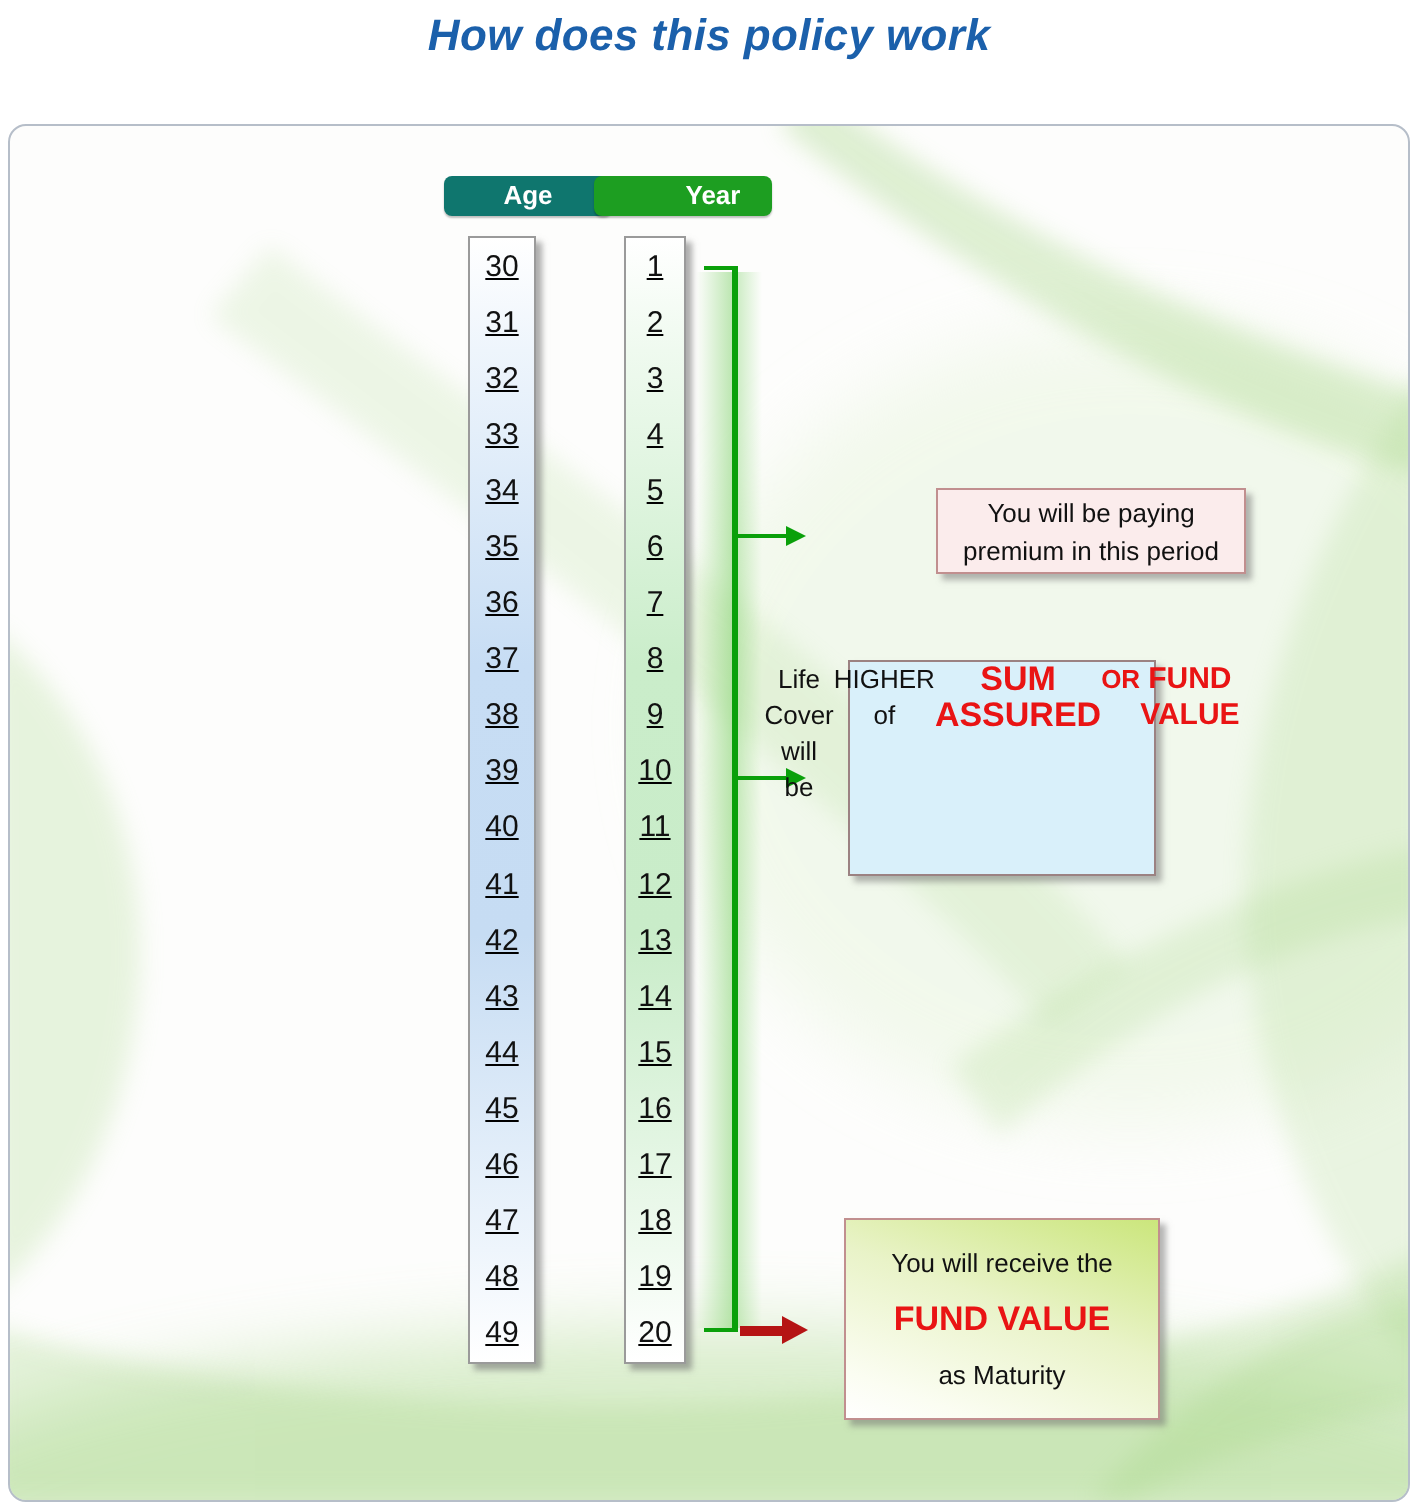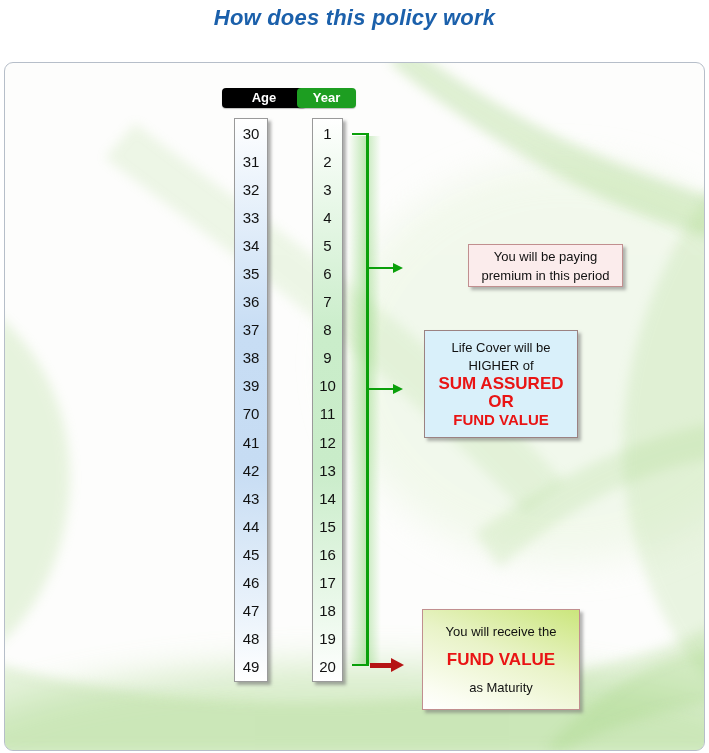--- a/index.html
+++ b/index.html
@@ -24,27 +24,27 @@
     border:1px solid #b6bec9;border-radius:9px;
     background:#fdfdfc;overflow:hidden;
   }
   .panel svg{position:absolute;left:0;top:0;}
   
   .col-header{
     height:20px;border-radius:4px;color:#ffffff;
     font-size:13px;font-weight:bold;text-align:center;line-height:20px;
     box-shadow:0 1px 1px rgba(0,0,0,.25);
   }
-  .age-header{left:222px;top:88px;width:84px;background:#000000;}
-  .year-header{left:297px;top:88px;width:59px;background:#1d9e21;}
+  .age-header{left:222px;top:88px;width:84px;background:#0f766e;}
+  .year-header{left:297px;top:88px;width:59px;background:#1d9e21;padding-left:30px;}
   
   .number-col{
     top:118px;height:562px;border:1px solid #9a9a9a;
     box-shadow:3px 3px 3px rgba(105,105,105,.55);
-    display:flex;flex-direction:column;
+    display:flex;flex-direction:column;text-decoration:underline;
   }
   .age-col{
     left:234px;width:32px;
     background:linear-gradient(180deg,#ffffff 0%,#eef5fc 10%,#c7ddf4 38%,#c6dcf3 62%,#eef5fc 90%,#ffffff 100%);
   }
   .year-col{
     left:312px;width:29px;
     background:linear-gradient(180deg,#ffffff 0%,#effaef 10%,#caedca 38%,#c9ecc9 62%,#effaef 90%,#ffffff 100%);
   }
   .number-col .cell{
@@ -80,33 +80,33 @@
     text-align:center;color:#111;font-size:13px;
   }
   .note-premium{
     left:424px;top:244px;width:153px;height:41px;
     border:1px solid #c18f8f;background:#fbecec;
     display:flex;flex-direction:column;justify-content:center;line-height:19px;margin-left:44px;
   }
   .note-lifecover{
     left:424px;top:330px;width:152px;height:106px;
     border:1px solid #9b8282;background:#d9f0fa;
-    display:flex;flex-direction:column;justify-content:center;
+    display:flex;justify-content:center;
   }
   .note-lifecover .ln{line-height:18px;}
   .note-maturity{
     left:422px;top:574px;width:156px;height:91px;
     border:1px solid #c18f8f;
     background:linear-gradient(200deg,#cbe67c 0%,#e9f3c8 45%,#fbfdf2 85%,#ffffff 100%);
     display:flex;flex-direction:column;justify-content:space-evenly;padding:4px 0;margin-top:35px;
   }
   .red-em{color:#e91414;font-weight:bold;text-align:center;}
   .em-lg{font-size:17px;line-height:22px;}
   .em-md{font-size:15px;line-height:20px;}
-  .em-sm{font-size:17px;line-height:18px;}
+  .em-sm{font-size:13px;line-height:18px;}
 </style>
 </head>
 <body>
 
 <div class="stage">
 
   <div class="abs title">How does this policy work</div>
 
   <div class="abs panel">
 
@@ -140,21 +140,21 @@
       <div class="cell">30</div>
       <div class="cell">31</div>
       <div class="cell">32</div>
       <div class="cell">33</div>
       <div class="cell">34</div>
       <div class="cell">35</div>
       <div class="cell">36</div>
       <div class="cell">37</div>
       <div class="cell">38</div>
       <div class="cell">39</div>
-      <div class="cell">70</div>
+      <div class="cell">40</div>
       <div class="cell">41</div>
       <div class="cell">42</div>
       <div class="cell">43</div>
       <div class="cell">44</div>
       <div class="cell">45</div>
       <div class="cell">46</div>
       <div class="cell">47</div>
       <div class="cell">48</div>
       <div class="cell">49</div>
     </div>

